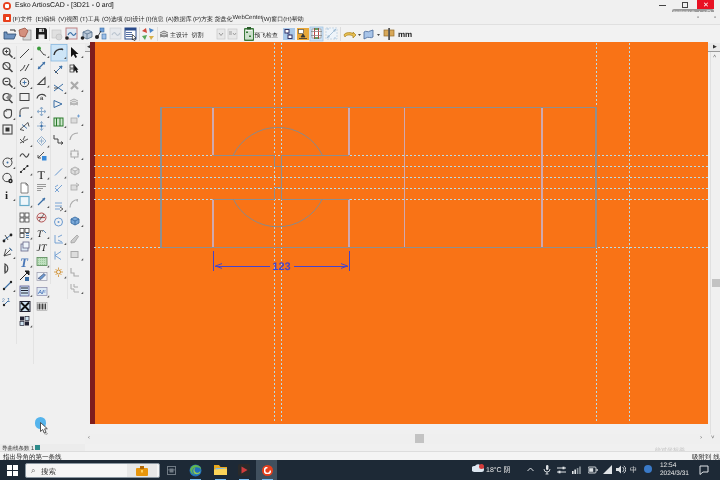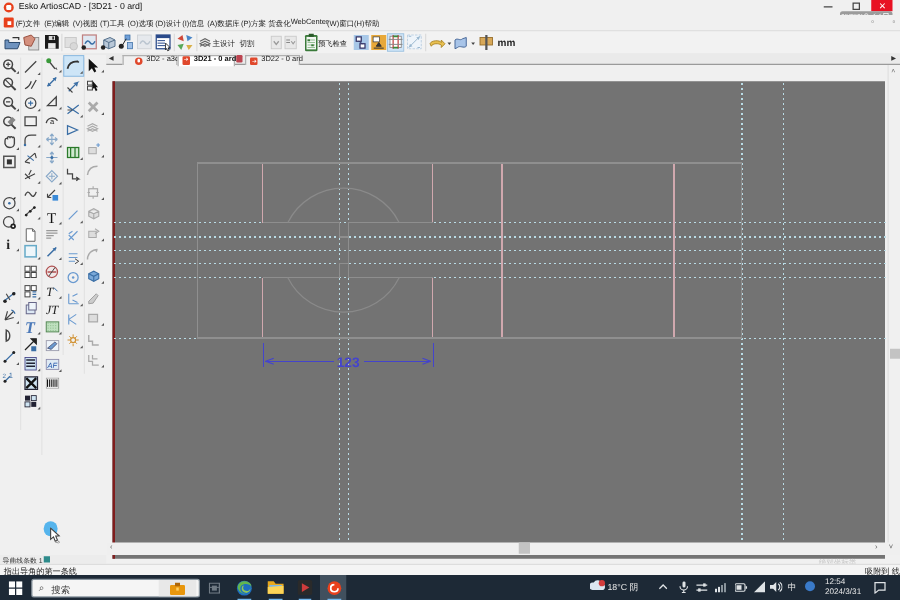--- a/index.html
+++ b/index.html
@@ -568,21 +568,21 @@
         <path d="M81 82 l2.2 0 l0 -2.2 Z"></path>
         <path d="M81 116 l2.2 0 l0 -2.2 Z"></path>
         <path d="M81 149 l2.2 0 l0 -2.2 Z"></path>
         <path d="M81 183 l2.2 0 l0 -2.2 Z"></path>
         <path d="M81 216.5 l2.2 0 l0 -2.2 Z"></path>
         <path d="M81 250 l2.2 0 l0 -2.2 Z"></path>
       </g>
     </svg>
 </div>
 
-<div class="abs" style="left:90px;top:65px;width:618px;height:382px;background:#737373;border-left:2px solid #7f1d1d;">
+<div class="abs" style="left:90px;top:42px;width:618px;height:382px;background:#f97316;border-left:5px solid #7f1d1d;">
   <svg width="618" height="382" viewBox="0 0 618 382" class="abs" style="left:-1px;top:0;">
 
     <g stroke="#b9dbe5" stroke-width="1" stroke-dasharray="2 2" fill="none" shape-rendering="crispEdges">
       <line x1="0" y1="113" x2="618" y2="113"></line>
       <line x1="0" y1="124.5" x2="618" y2="124.5"></line>
       <line x1="0" y1="135.5" x2="618" y2="135.5"></line>
       <line x1="0" y1="146" x2="618" y2="146"></line>
       <line x1="0" y1="157" x2="618" y2="157"></line>
       <line x1="0" y1="205.5" x2="618" y2="205.5"></line>
       <line x1="180.5" y1="1" x2="180.5" y2="380"></line>

